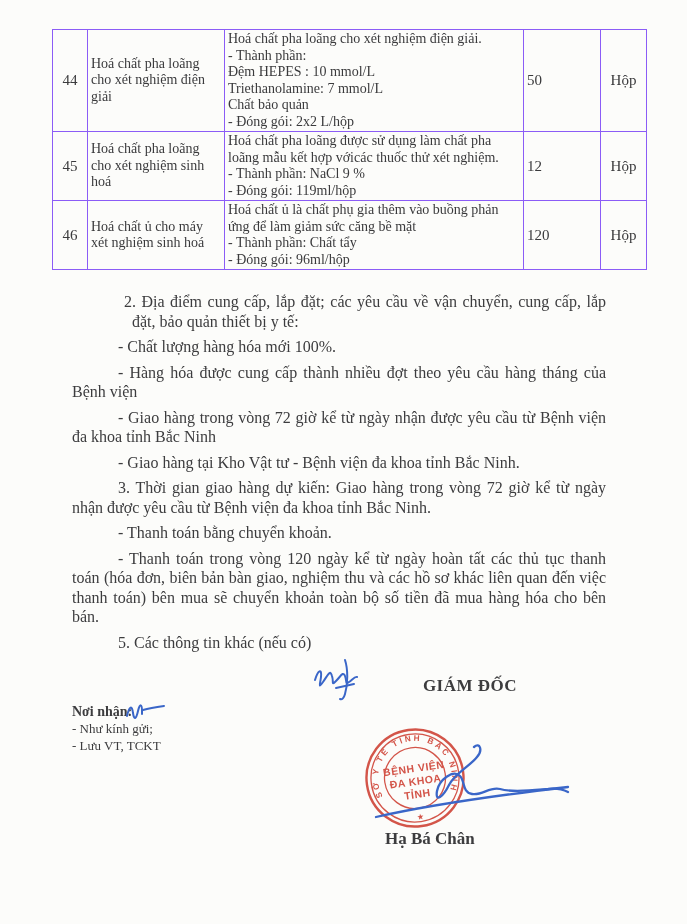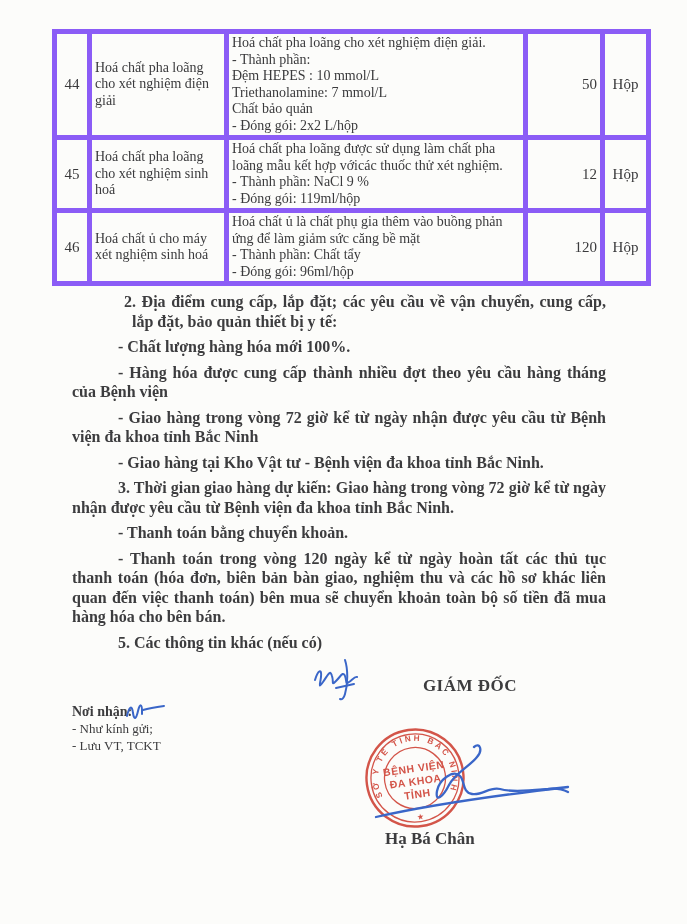--- a/index.html
+++ b/index.html
@@ -14,37 +14,37 @@
   }
   
   .spec-table{
     position:absolute;left:52px;top:29px;
     border-collapse:collapse;
     table-layout:fixed;
     width:594px;
     font-size:14px;line-height:16.5px;color:#3a3a3c;
   }
   .spec-table td{
-    border:5px solid #8b5cf6;
+    border:1px solid #8b5cf6;
     padding:1px 3px;
     overflow:hidden;
   }
   td.c-stt{text-align:center;vertical-align:middle;font-size:15px;}
   td.c-name{vertical-align:middle;}
   td.c-desc{vertical-align:top;}
-  td.c-qty{text-align:right;vertical-align:middle;font-size:15px;}
+  td.c-qty{text-align:left;vertical-align:middle;font-size:15px;}
   td.c-unit{text-align:center;vertical-align:middle;font-size:15px;}
   .desc-line{white-space:normal;}
   
   .doc-body{
     position:absolute;left:72px;top:292px;width:550px;
     font-size:16px;line-height:19.5px;
     text-align:justify;
   }
-  .doc-body p{margin:0 16px 6px 0;text-indent:46px;font-weight:bold;}
+  .doc-body p{margin:0 16px 6px 0;text-indent:46px;}
   .doc-body p.hang{padding-left:60px;text-indent:-8px;}
   
   .recipients{position:absolute;left:72px;top:703px;font-size:13px;line-height:17px;}
   .recipients .head{font-size:14px;font-weight:bold;}
   .sig-title{position:absolute;left:385px;top:676px;width:170px;text-align:center;
     font-weight:bold;font-size:17px;letter-spacing:.5px;}
   .sig-name{position:absolute;left:385px;top:829px;width:170px;text-align:left;
     font-weight:bold;font-size:17px;}
   .stamp-svg{position:absolute;left:363px;top:726px;}
   .sig-ink{position:absolute;left:350px;top:735px;}

